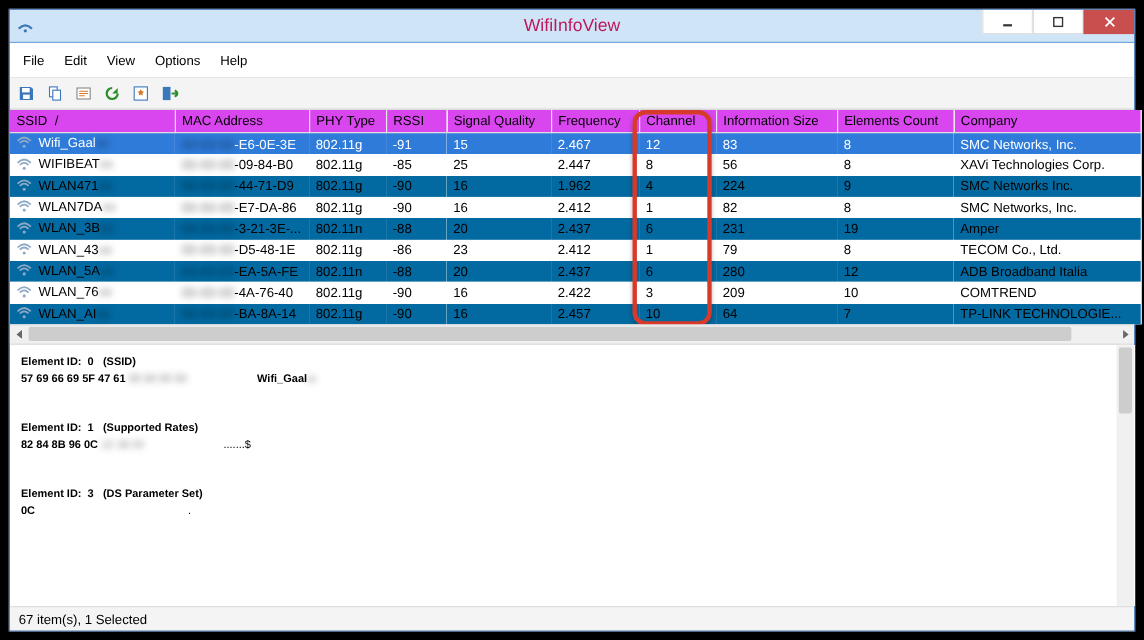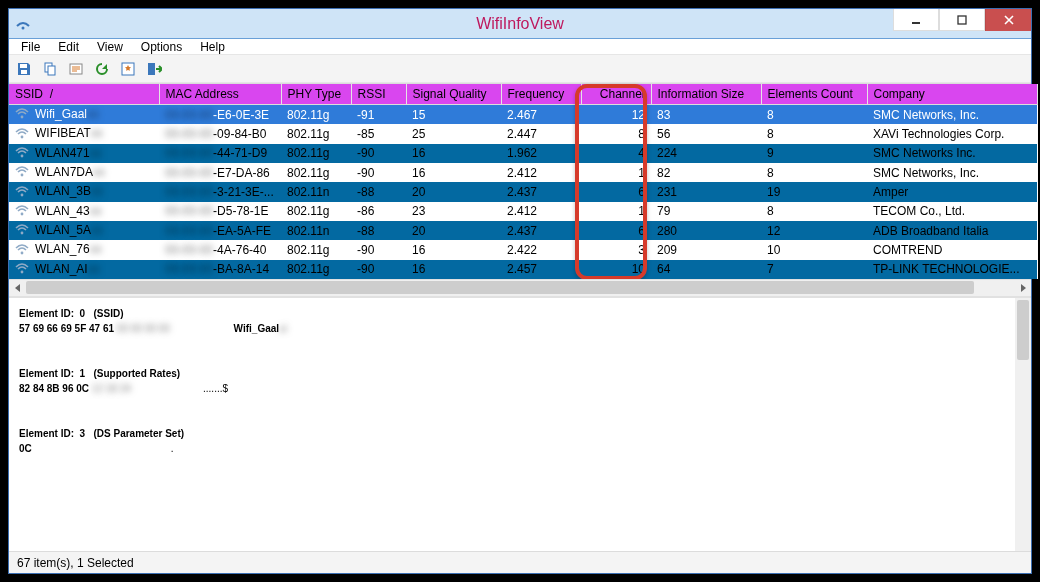--- a/index.html
+++ b/index.html
@@ -18,40 +18,40 @@
     background:#cfe4f7;
   }
   .titlebar .icon-left { position:absolute; left:6px; top:6px; width:16px; height:16px; }
   .titlebar .title-text { font-size:16px; color:#be185d;text-align:center; }
   .window-controls { position:absolute; right:0; top:0; display:flex; height:22px; }
   .win-btn { width:46px; height:22px; display:flex; align-items:center; justify-content:center; border-left:1px solid rgba(0,0,0,0.08); background:#fff0; }
   .win-btn.min, .win-btn.max { background:#fff; border:1px solid #ddd; border-top:none; }
   .win-btn.close { background:#c94f4f; }
   .win-btn svg { display:block; }
   
-  .menubar { height:16px; background:#fff; display:flex; align-items:center; padding:0 4px; gap:2px; border-bottom:1px solid #e6e6e6; }
+  .menubar { height:32px; background:#fff; display:flex; align-items:center; padding:0 4px; gap:2px; border-bottom:1px solid #e6e6e6; }
   .menu-item { padding:2px 8px; cursor:default; }
   
   .toolbar { height:28px; background:#f4f4f4; display:flex; align-items:center; padding:0 4px; gap:4px; border-bottom:1px solid #e6e6e6; }
   .tool-btn { width:22px; height:22px; display:flex; align-items:center; justify-content:center; border:1px solid transparent; border-radius:2px; }
   
   .table-wrap { flex:0 0 auto; position:relative; border-top:1px solid #dcdcdc; }
   table { border-collapse:collapse; width:1020px; background:#fff; table-layout:fixed; }
   thead th {
     text-align:left; font-weight:400; font-size:12px; padding:3px 6px;
     background:#d946ef; border-right:1px solid #e4e4e4; border-bottom:1px solid #dcdcdc;
     white-space:nowrap; overflow:hidden;
   }
   tbody td { padding:2px 6px; font-size:12px; white-space:nowrap; overflow:hidden; }
   tbody tr.alt { background:#0369a1;padding-left:32px; }
   tbody tr.sel td { background:#2f7bd9; color:#fff; }
   tbody tr td:first-child .wifi-glyph { margin-right:6px; display:inline-block; vertical-align:middle; }
   .blur { color:transparent; text-shadow:0 0 6px rgba(0,0,0,0.5);margin-top:19px; }
   .num { text-align:left; }
-  .col-ch { text-align:right; }
+  .col-ch { text-align:left; }
   
   .red-highlight {
     position:absolute; border:4px solid #d63a2a; border-radius:12px;
     pointer-events:none;
     box-shadow:0 2px 4px rgba(0,0,0,0.25);
   }
   
   .details {
     flex:1 1 auto; overflow:auto; padding:8px 10px; font-size:10px;
     border-top:2px solid #e1e1e1; background:#fff; position:relative;
@@ -261,21 +261,21 @@
               <td class="num">231</td>
               <td class="num">19</td>
               <td>Amper</td>
             </tr>
             <tr>
               <td><span class="wifi-glyph"><svg width="14" height="12" viewBox="0 0 14 12">
                     <path d="M1 5q6-6 12 0" stroke="#8faac6" stroke-width="1.6" fill="none"></path>
                     <path d="M3 7q4-4 8 0" stroke="#8faac6" stroke-width="1.6" fill="none"></path>
                     <circle cx="7" cy="10" r="1.4" fill="#8faac6"></circle>
                   </svg></span><span>WLAN_43</span><span class="blur">xx</span></td>
-              <td><span class="blur">00-00-00</span><span>-D5-78-1E</span></td>
+              <td><span class="blur">00-00-00</span><span>-D5-48-1E</span></td>
               <td>802.11g</td>
               <td class="num">-86</td>
               <td class="num">23</td>
               <td class="num">2.412</td>
               <td class="col-ch">1</td>
               <td class="num">79</td>
               <td class="num">8</td>
               <td>TECOM Co., Ltd.</td>
             </tr>
             <tr class="alt">

